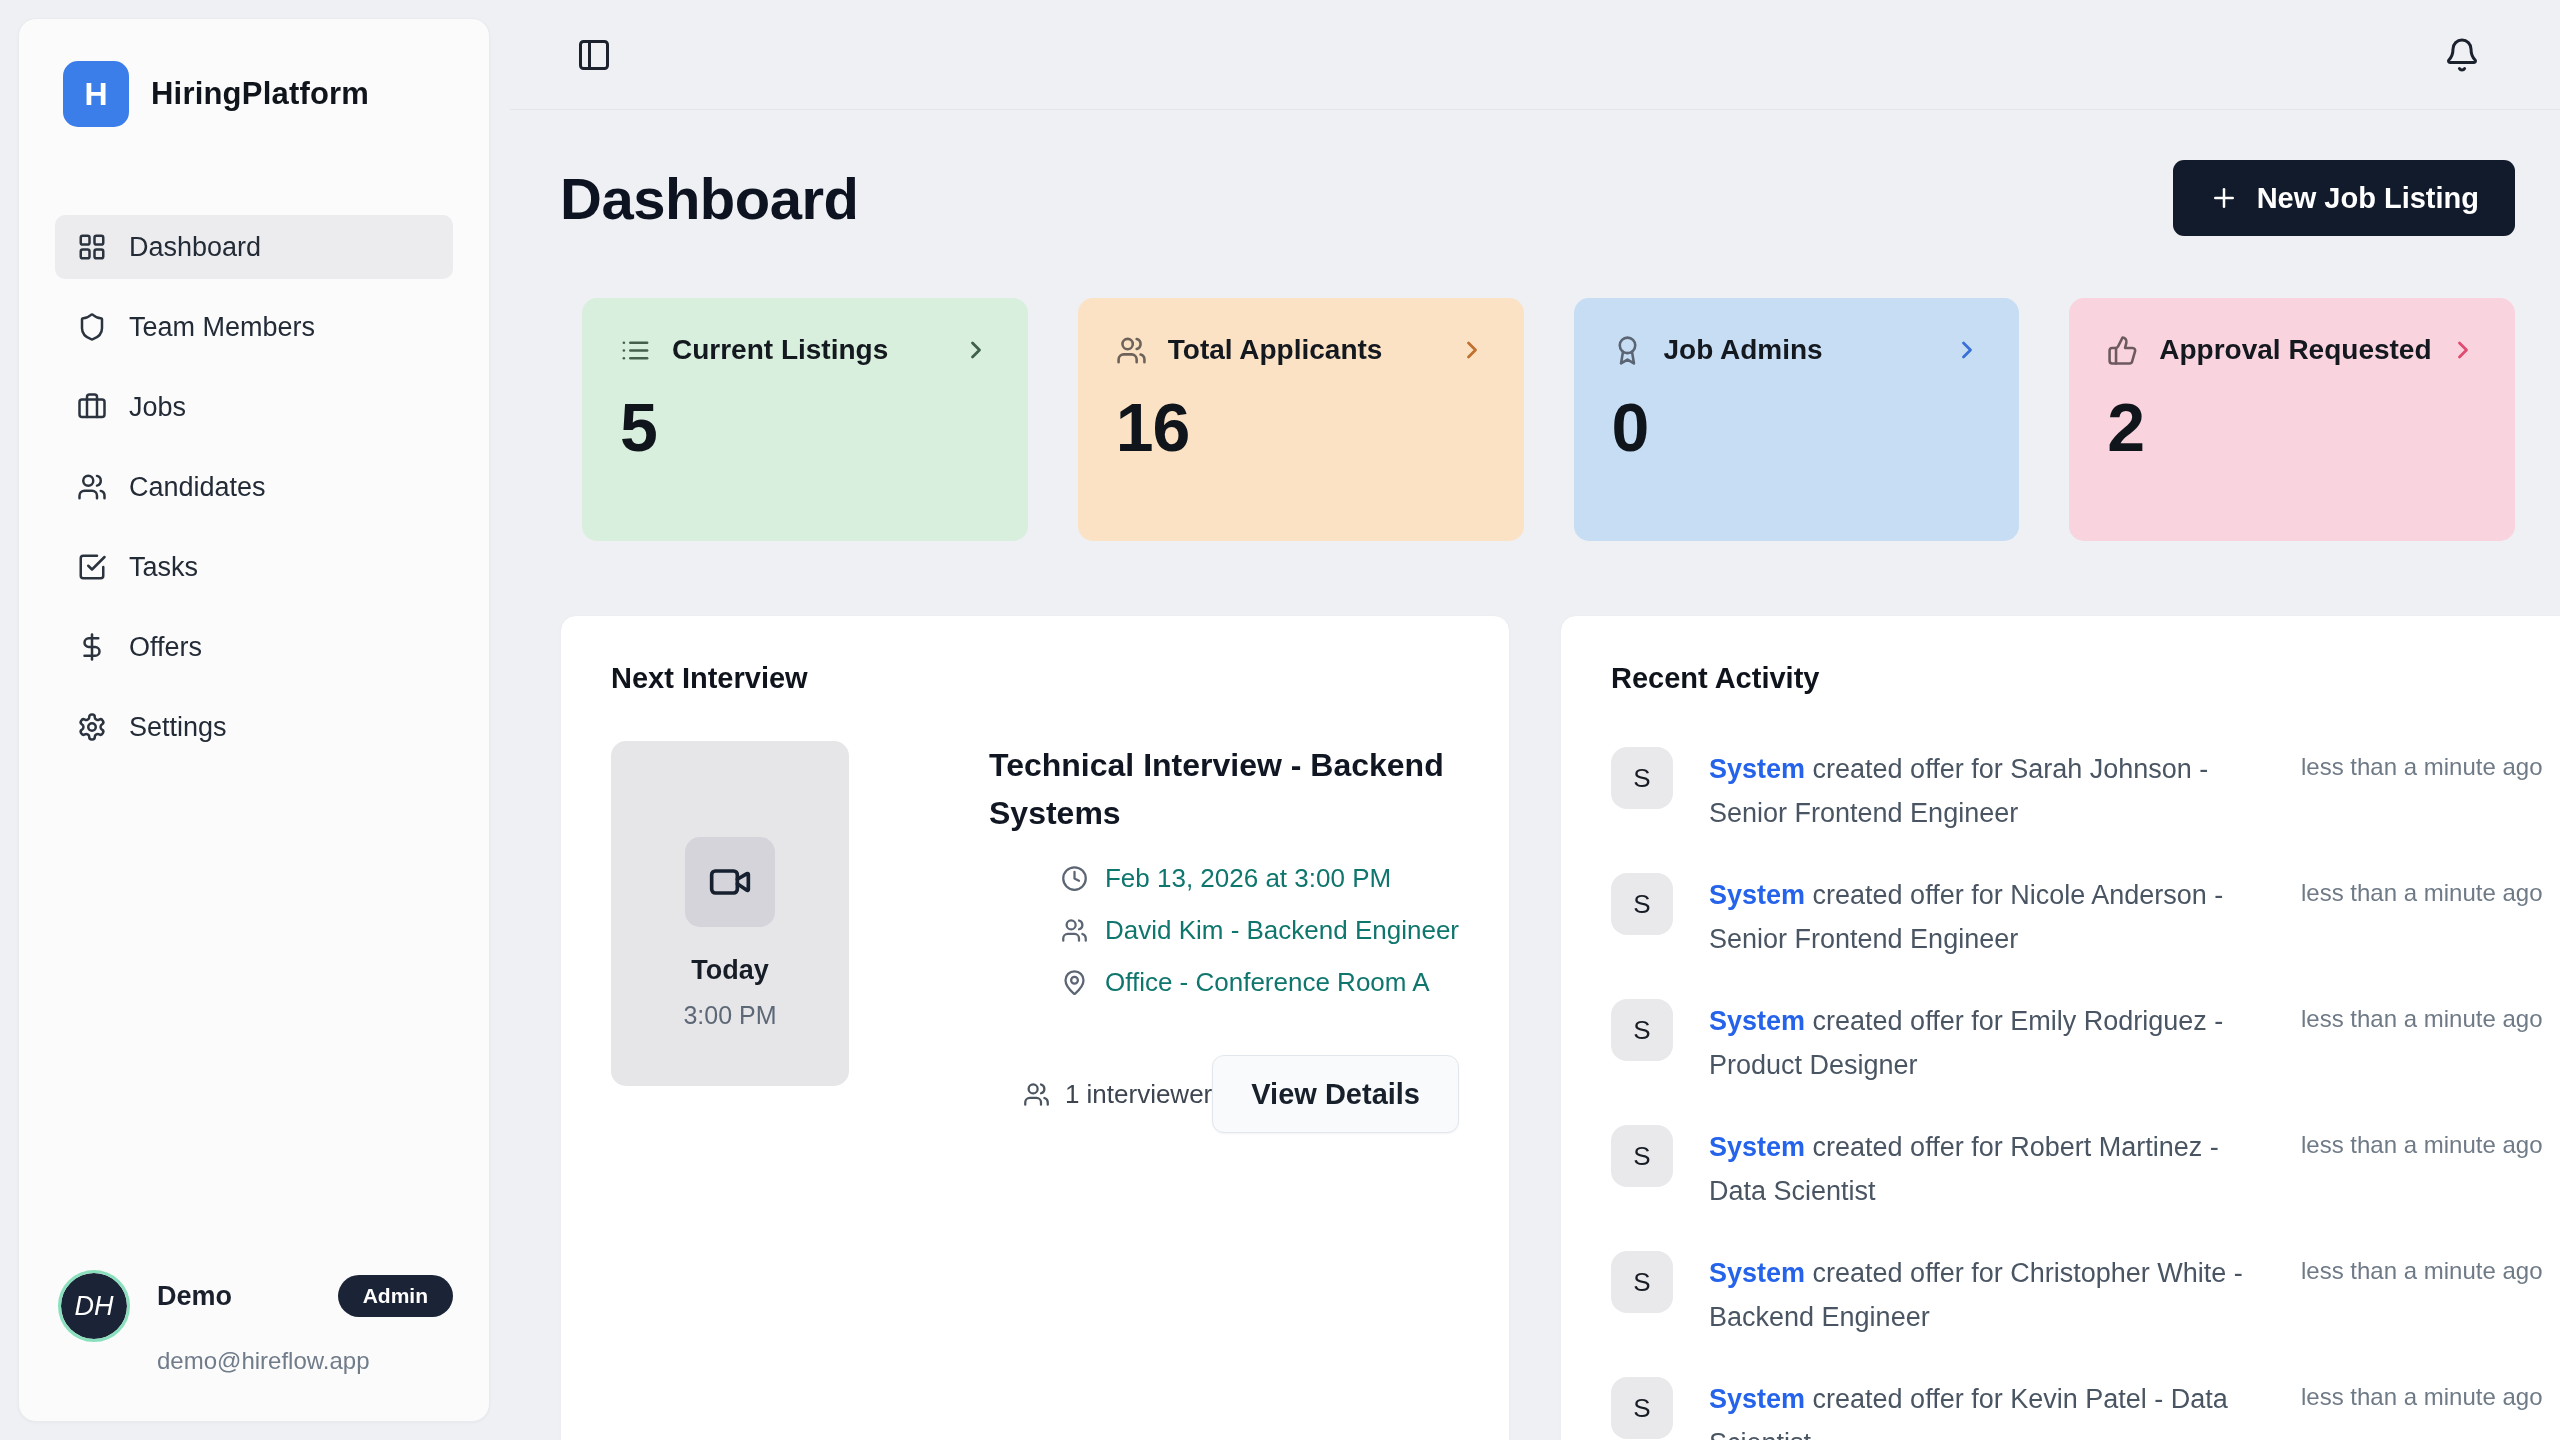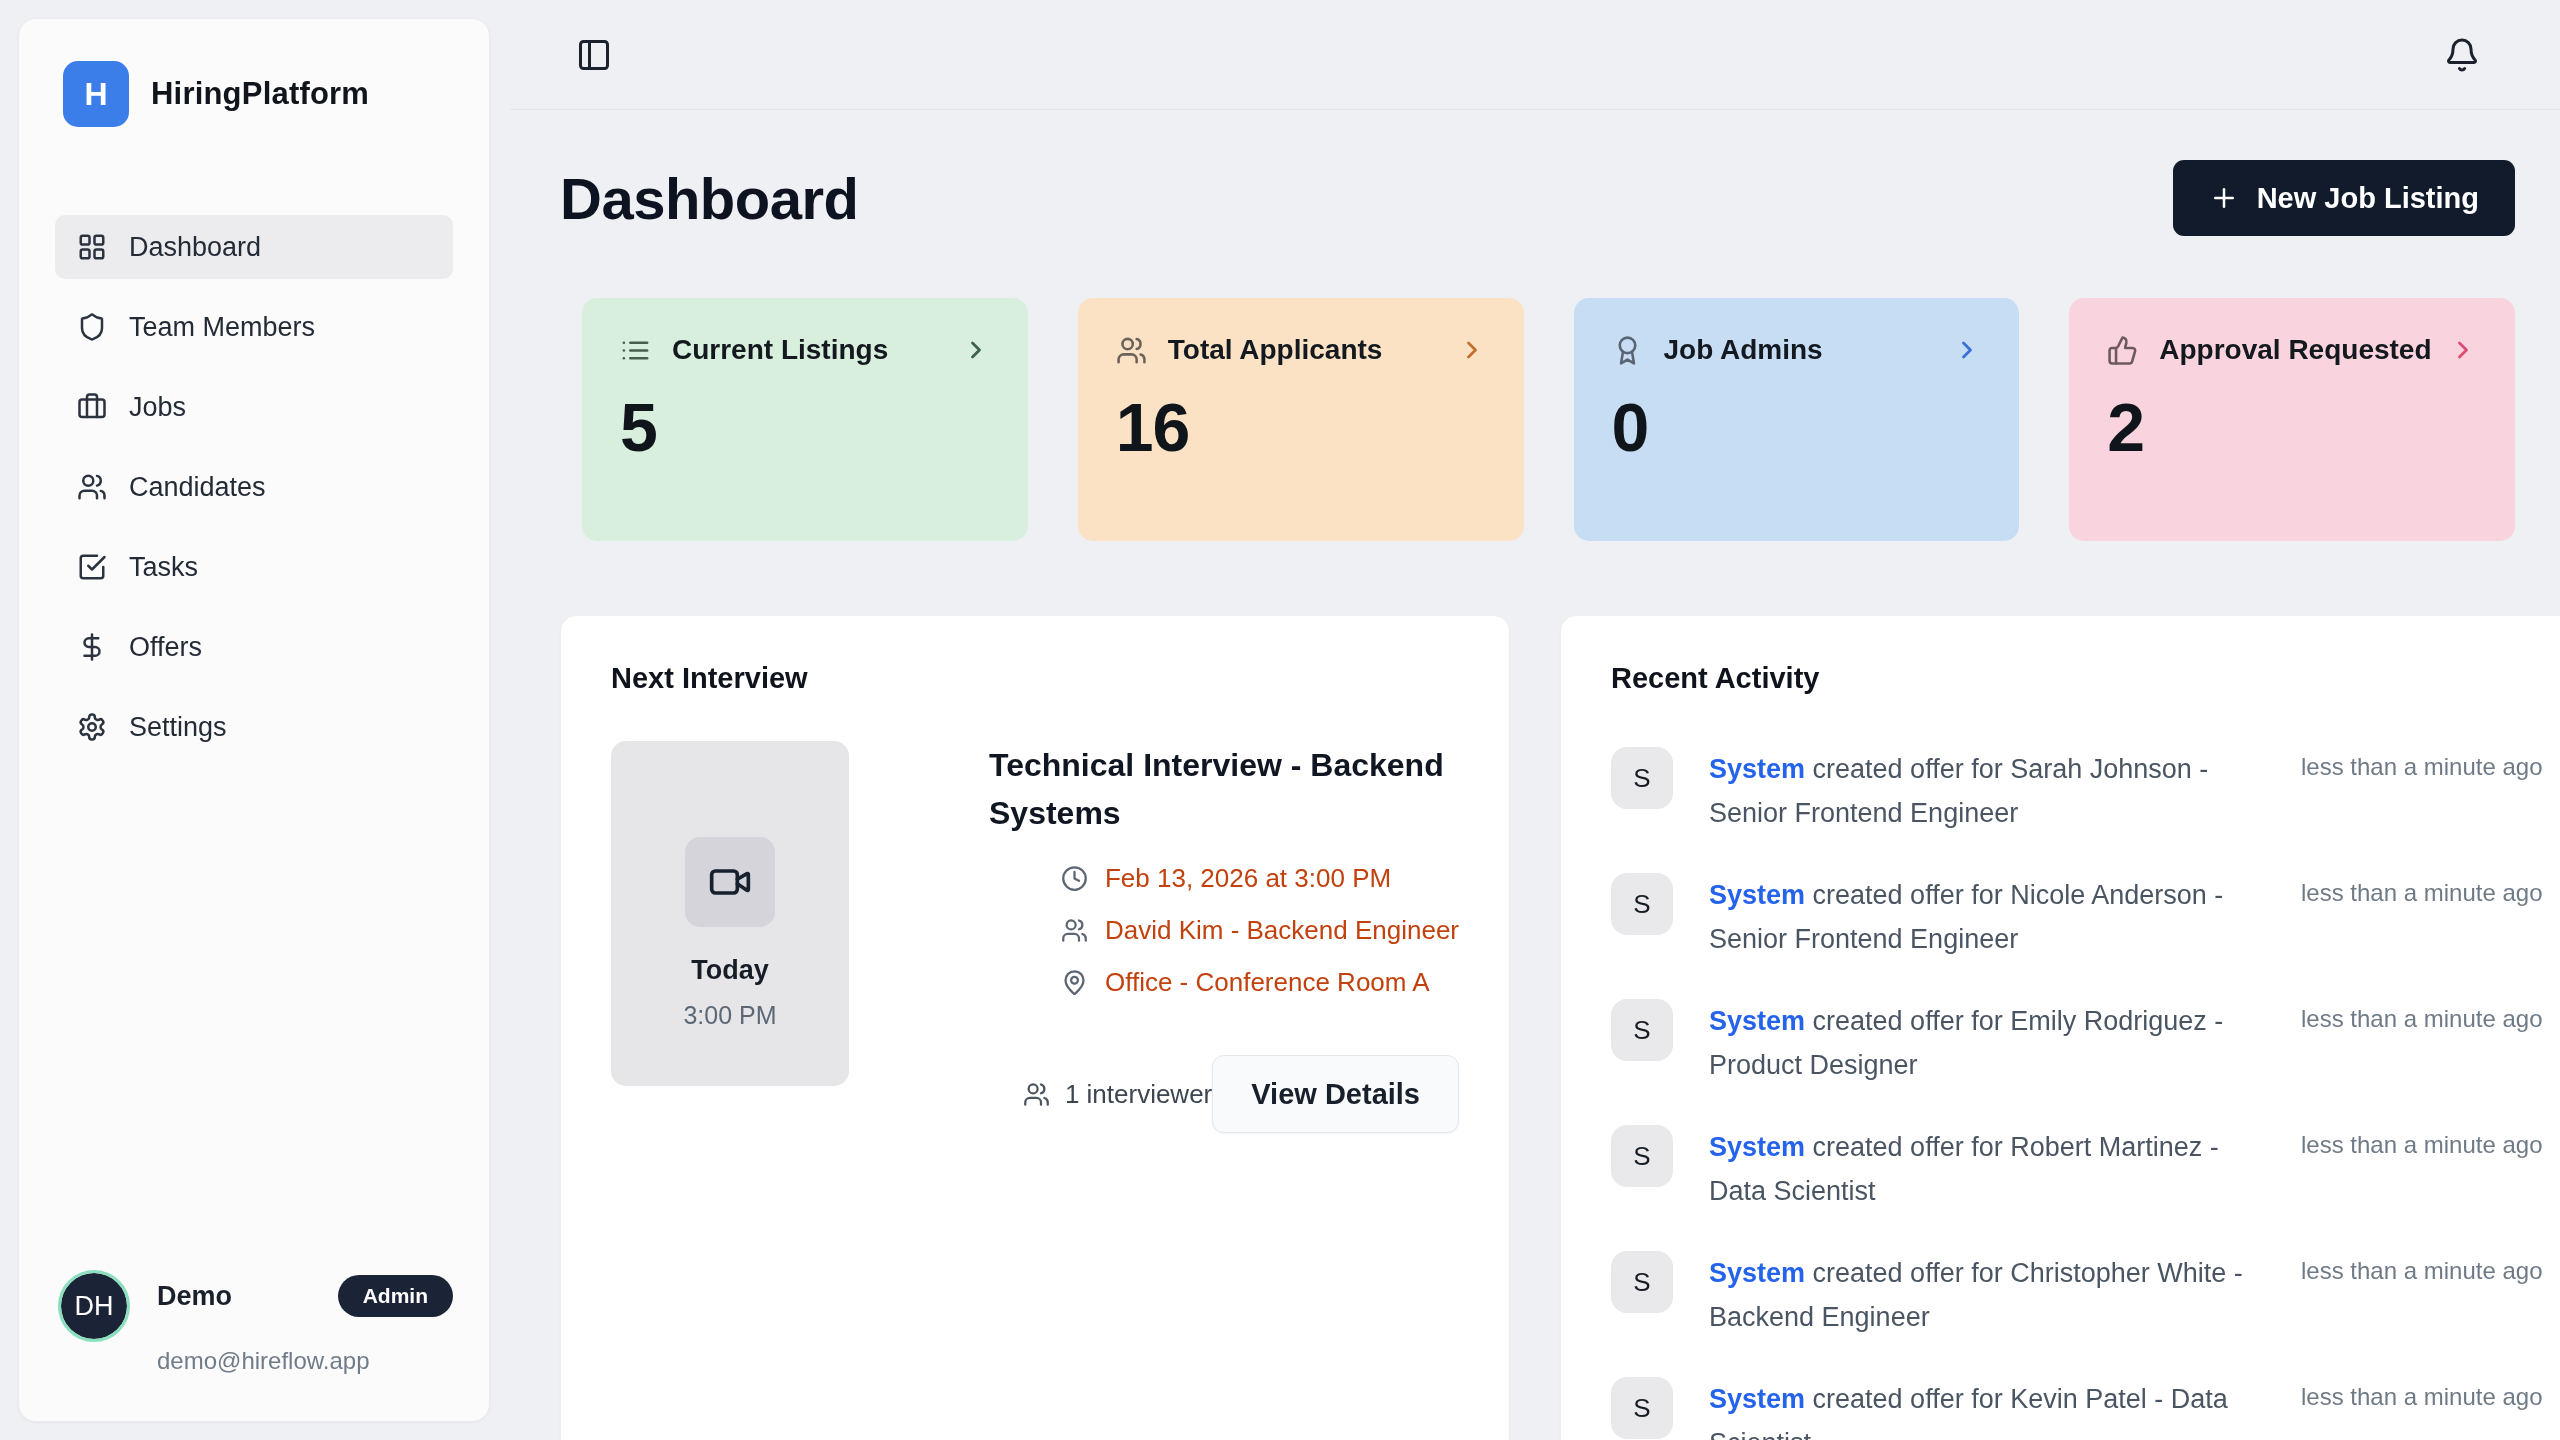--- a/index.html
+++ b/index.html
@@ -44,21 +44,21 @@
   .user-box {
     margin-top:auto;
     display:flex; align-items:flex-start; gap:30px;
     padding:28px 36px 46px 42px;
   }
   .avatar {
     width:66px; height:66px; border-radius:50%;
     background:#1b2436; color:#fff;
     outline:3px solid #8ae0bd;
     display:flex; align-items:center; justify-content:center;
-    font-size:27px; font-weight:400; flex:none;
+    font-size:27px; font-weight:400; flex:none;font-style:italic;
   }
   .user-meta { flex:1; padding-top:2px; }
   .user-top { display:flex; align-items:center; justify-content:space-between; }
   .user-name { font-size:27px; font-weight:700; color:#1a212c; }
   .user-email { margin-top:30px; font-size:24px; color:#717c8a; }
   .role-badge {
     background:#1b2436; color:#fff;
     font-size:21px; font-weight:700;
     padding:9px 25px; border-radius:999px;
   }
@@ -126,21 +126,21 @@
     background:#d4d4da;
     display:flex; align-items:center; justify-content:center;
   }
   .thumb-icon svg { width:44px; height:44px; stroke:#16202e; }
   .thumb-day { margin-top:28px; font-size:27px; font-weight:700; color:#171d27; }
   .thumb-time { margin-top:15px; font-size:25px; color:#5d6876; }
 
   .iv-details { flex:1; display:flex; flex-direction:column;align-items:flex-end; }
   .iv-title { font-size:32px; font-weight:700; line-height:1.5; color:#101722; max-width:470px; }
   .iv-meta { margin-top:26px; }
-  .iv-meta-row { display:flex; align-items:center; gap:17px; margin-bottom:21px; font-size:26px; color:#c2410c; }
+  .iv-meta-row { display:flex; align-items:center; gap:17px; margin-bottom:21px; font-size:26px; color:#0f766e; }
   .iv-meta-row svg { width:27px; height:27px; stroke:#5b6573; flex:none; }
   .iv-footer { margin-top:36px; display:flex; align-items:center; justify-content:space-between; }
   .iv-count { display:flex; align-items:center; gap:15px; font-size:26px; color:#3c4550; }
   .iv-count svg { width:27px; height:27px; stroke:#4a5560; }
   .ghost-btn {
     height:78px; padding:0 38px;
     background:#f9fafc; border:1px solid #e2e7ee; border-radius:12px;
     font-family:"Liberation Sans", sans-serif;
     font-size:29px; font-weight:600; color:#18202c;
     cursor:pointer; box-shadow:0 1px 2px rgba(16,24,40,.05);

